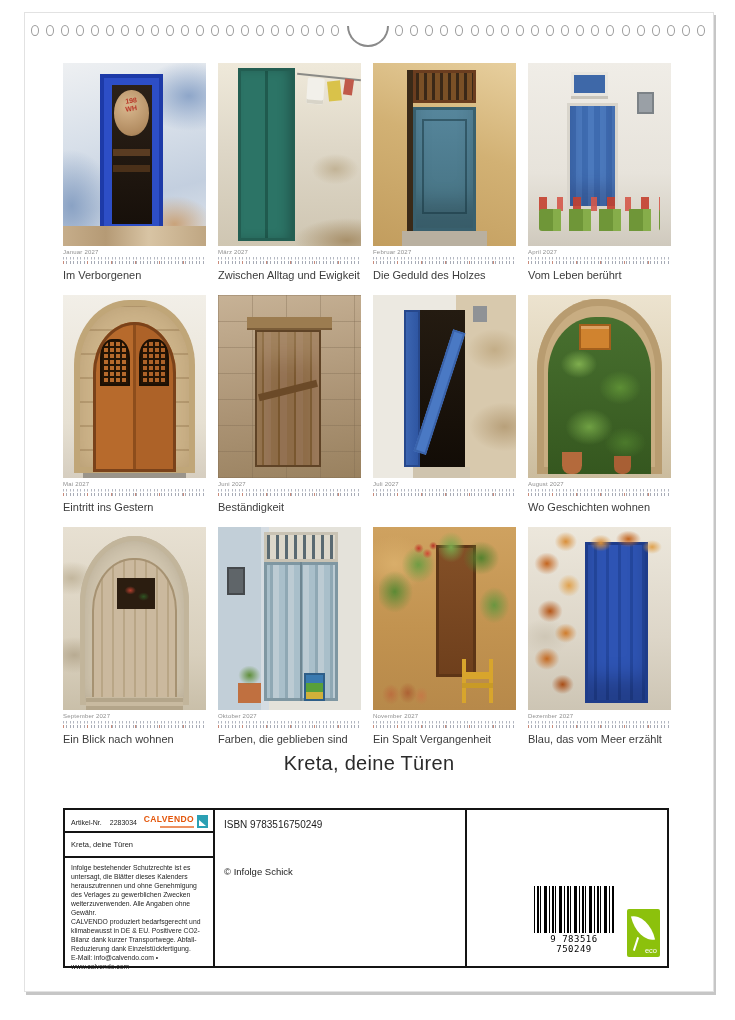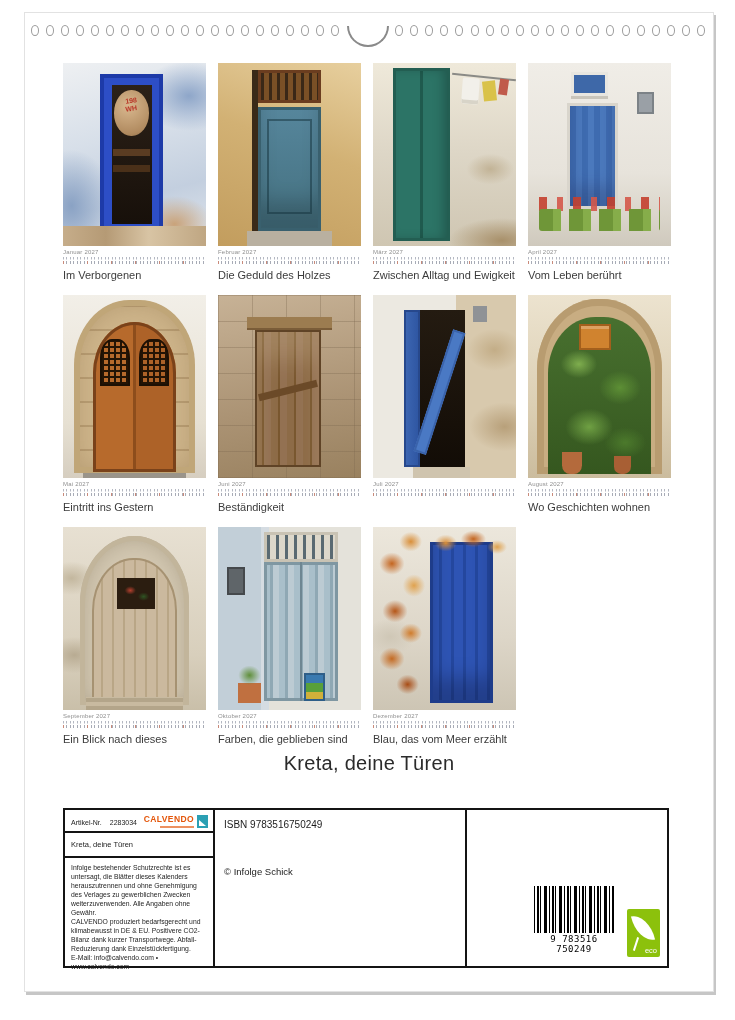--- a/index.html
+++ b/index.html
@@ -262,45 +262,45 @@
           </div>
           <div class="p4"></div>
           <div class="p5"></div>
         </div>
         <div class="mline">Januar 2027</div>
         <div class="strip"></div>
         <figcaption class="cap">Im Verborgenen</figcaption>
       </figure>
 
       <figure class="fig">
+        <div class="ph m3">
+          <div class="p1"></div>
+          <div class="p5"></div>
+          <div class="p2"></div>
+          <div class="p3"></div>
+          <div class="p4"></div>
+        </div>
+        <div class="mline">März 2027</div>
+        <div class="strip"></div>
+        <figcaption class="cap">Zwischen Alltag und Ewigkeit</figcaption>
+      </figure>
+
+      <figure class="fig">
         <div class="ph m2">
           <div class="p1"></div>
           <div class="p2"></div>
           <div class="p3"></div>
           <div class="p4"></div>
         </div>
         <div class="mline">Februar 2027</div>
         <div class="strip"></div>
         <figcaption class="cap">Die Geduld des Holzes</figcaption>
       </figure>
 
       <figure class="fig">
-        <div class="ph m3">
-          <div class="p1"></div>
-          <div class="p5"></div>
-          <div class="p2"></div>
-          <div class="p3"></div>
-          <div class="p4"></div>
-        </div>
-        <div class="mline">März 2027</div>
-        <div class="strip"></div>
-        <figcaption class="cap">Zwischen Alltag und Ewigkeit</figcaption>
-      </figure>
-
-      <figure class="fig">
         <div class="ph m4">
           <div class="p1"></div>
           <div class="p2"></div>
           <div class="p3"></div>
           <div class="p5"></div>
           <div class="p4"></div>
         </div>
         <div class="mline">April 2027</div>
         <div class="strip"></div>
         <figcaption class="cap">Vom Leben berührt</figcaption>
@@ -358,36 +358,48 @@
 
       <figure class="fig">
         <div class="ph m9">
           <div class="p1"></div>
           <div class="p2"></div>
           <div class="p3"></div>
           <div class="p4"></div>
         </div>
         <div class="mline">September 2027</div>
         <div class="strip"></div>
-        <figcaption class="cap">Ein Blick nach dieses</figcaption>
+        <figcaption class="cap">Ein Blick nach wohnen</figcaption>
       </figure>
 
       <figure class="fig">
         <div class="ph m10">
           <div class="p1"></div>
           <div class="p2"></div>
           <div class="p3"></div>
           <div class="p4"></div>
           <div class="p5"></div>
         </div>
         <div class="mline">Oktober 2027</div>
         <div class="strip"></div>
         <figcaption class="cap">Farben, die geblieben sind</figcaption>
       </figure>
 
+      <figure class="fig">
+        <div class="ph m11">
+          <div class="p1"></div>
+          <div class="p2"></div>
+          <div class="p3"></div>
+          <div class="p4"></div>
+          <div class="p5"></div>
+        </div>
+        <div class="mline">November 2027</div>
+        <div class="strip"></div>
+        <figcaption class="cap">Ein Spalt Vergangenheit</figcaption>
+      </figure>
 
       <figure class="fig">
         <div class="ph m12">
           <div class="p1"></div>
           <div class="p2"></div>
           <div class="p3"></div>
         </div>
         <div class="mline">Dezember 2027</div>
         <div class="strip"></div>
         <figcaption class="cap">Blau, das vom Meer erzählt</figcaption>

